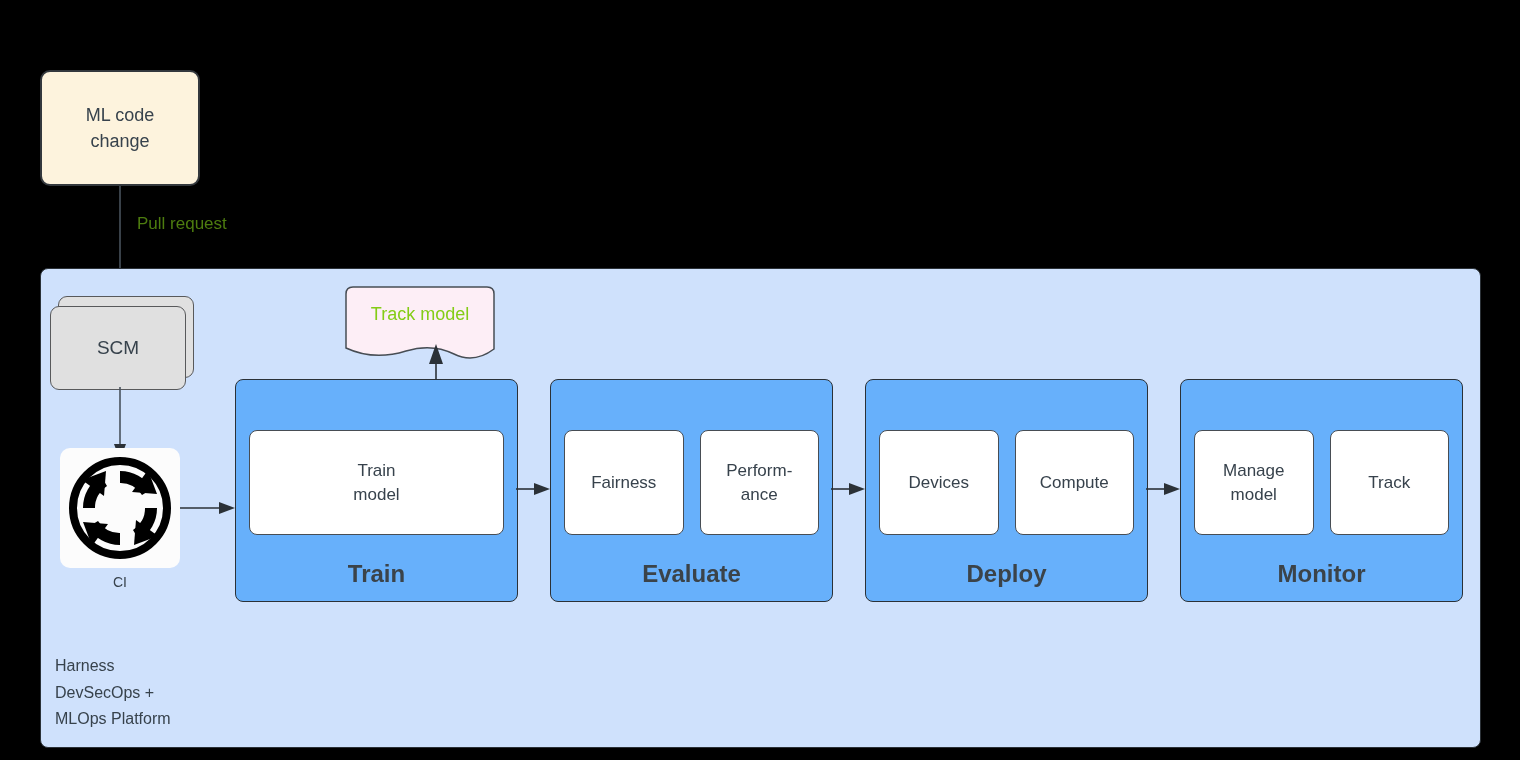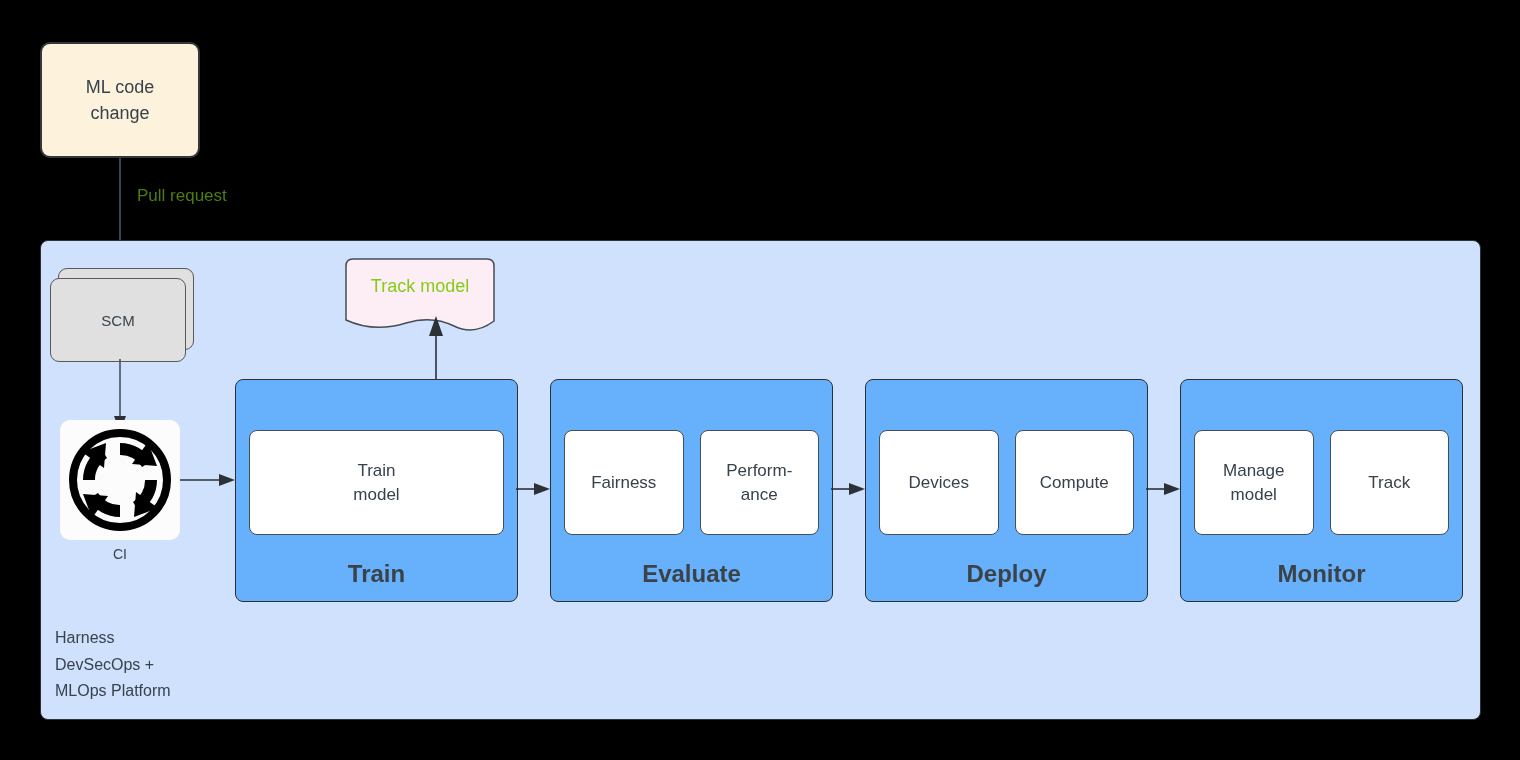--- a/index.html
+++ b/index.html
@@ -10,21 +10,21 @@
   body {
     width: 1520px;
     height: 760px;
     position: relative;
     overflow: hidden;
     font-family: "Liberation Sans", sans-serif;
     -webkit-font-smoothing: antialiased;
   }
 
   
-  .abs { position: absolute; box-sizing: border-box; }
+  .abs { position: absolute; box-sizing: border-box; margin-top: 28px; }
 
   
   #ml-code-change {
     left: 40px; top: 42px;
     width: 160px; height: 116px;
     background: #fdf3dd;
     border: 2px solid #33383d;
     border-radius: 10px;
     display: flex;
     align-items: center;
@@ -69,21 +69,21 @@
   #scm-stack { left: 50px; top: 268px; width: 142px; height: 92px; }
   .scm-card {
     position: absolute;
     background: #e0e0e0;
     border: 1.5px solid #58595b;
     border-radius: 9px;
   }
   .scm-card.back  { left: 8px;  top: 0px;  width: 134px; height: 80px; }
   .scm-card.front { left: 0px;  top: 10px; width: 134px; height: 82px;
                     display:flex; align-items:center; justify-content:center;
-                    color:#37424c; font-size:15px; }
+                    color:#37424c; font-size:19px; }
 
   
   #scm-ci-connector { left: 113px; top: 359px; width: 14px; height: 74px; }
 
   
   #ci-icon-box {
     left: 60px; top: 420px;
     width: 120px; height: 120px;
     background: #fcfcfc;
     border-radius: 10px;

